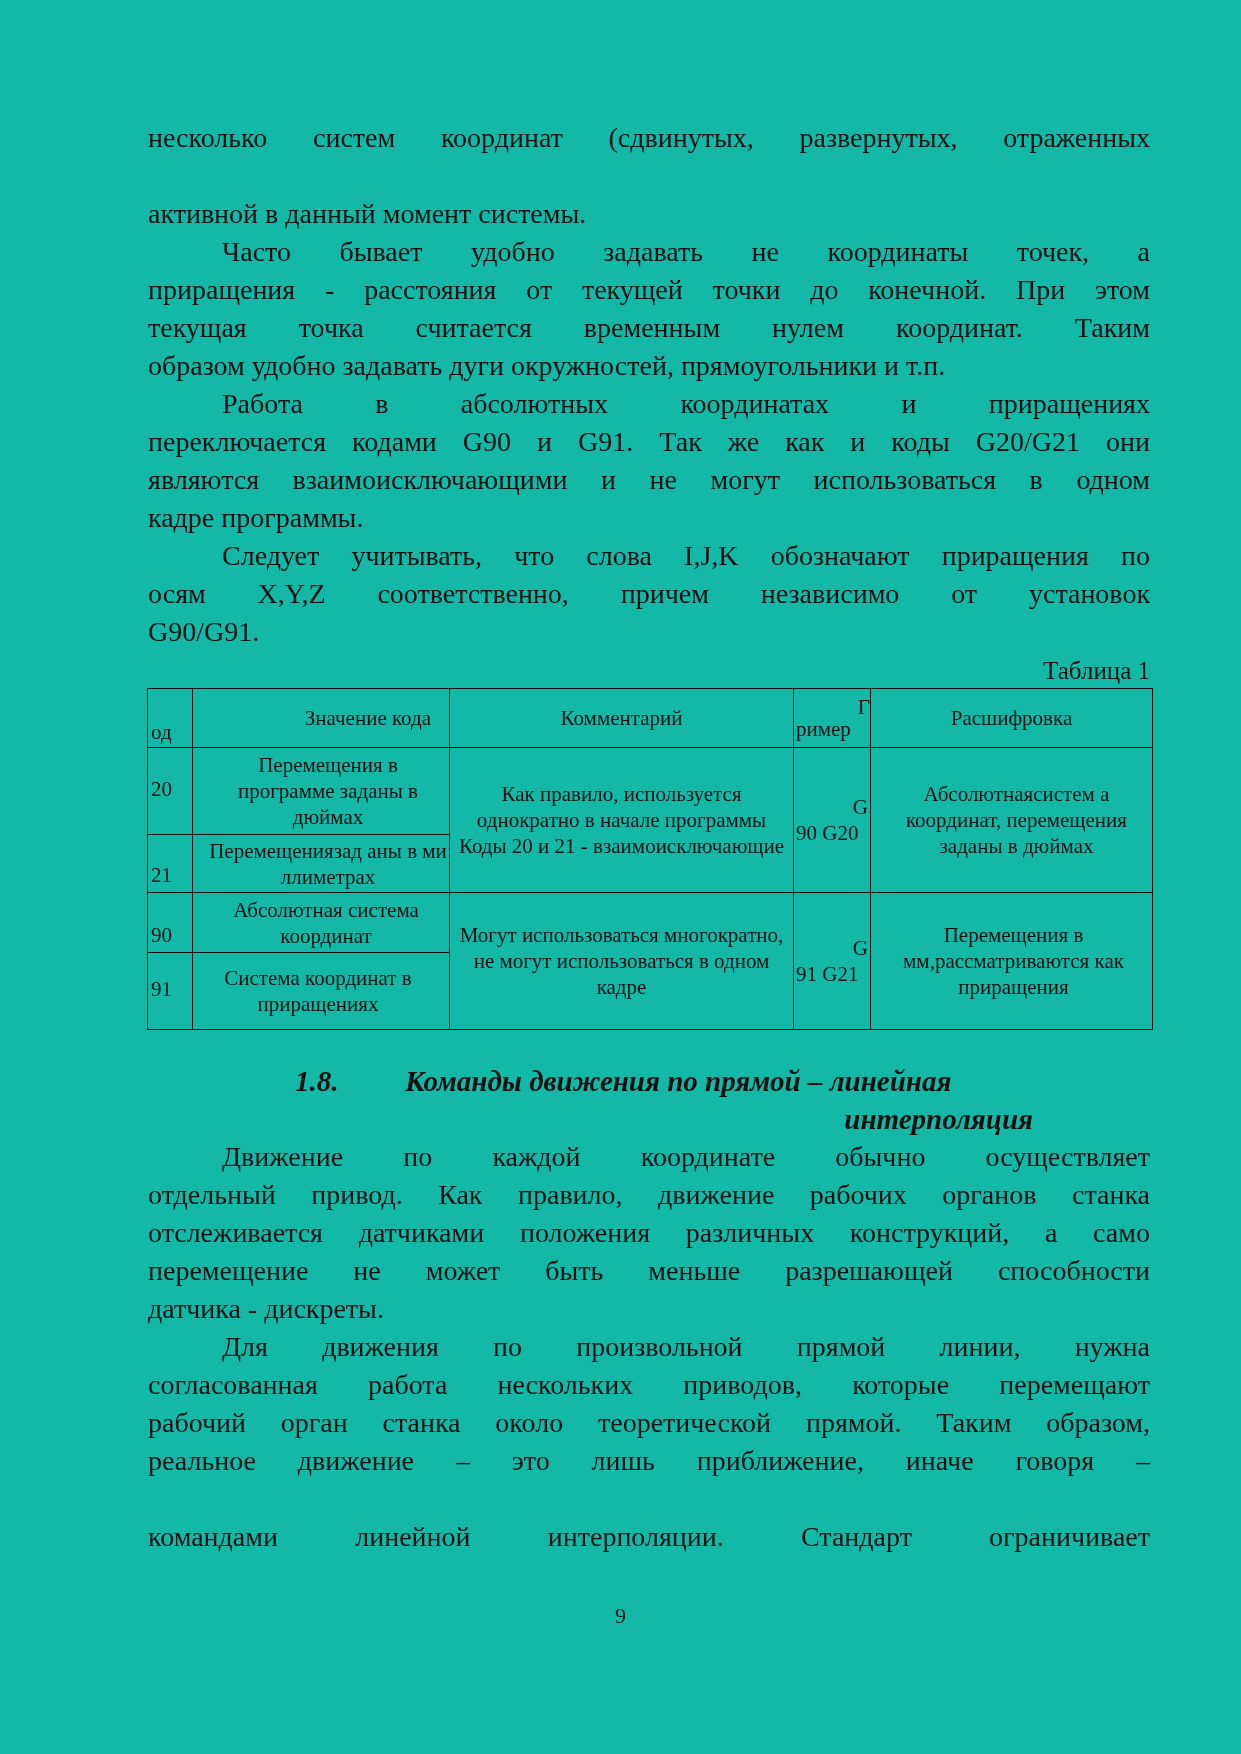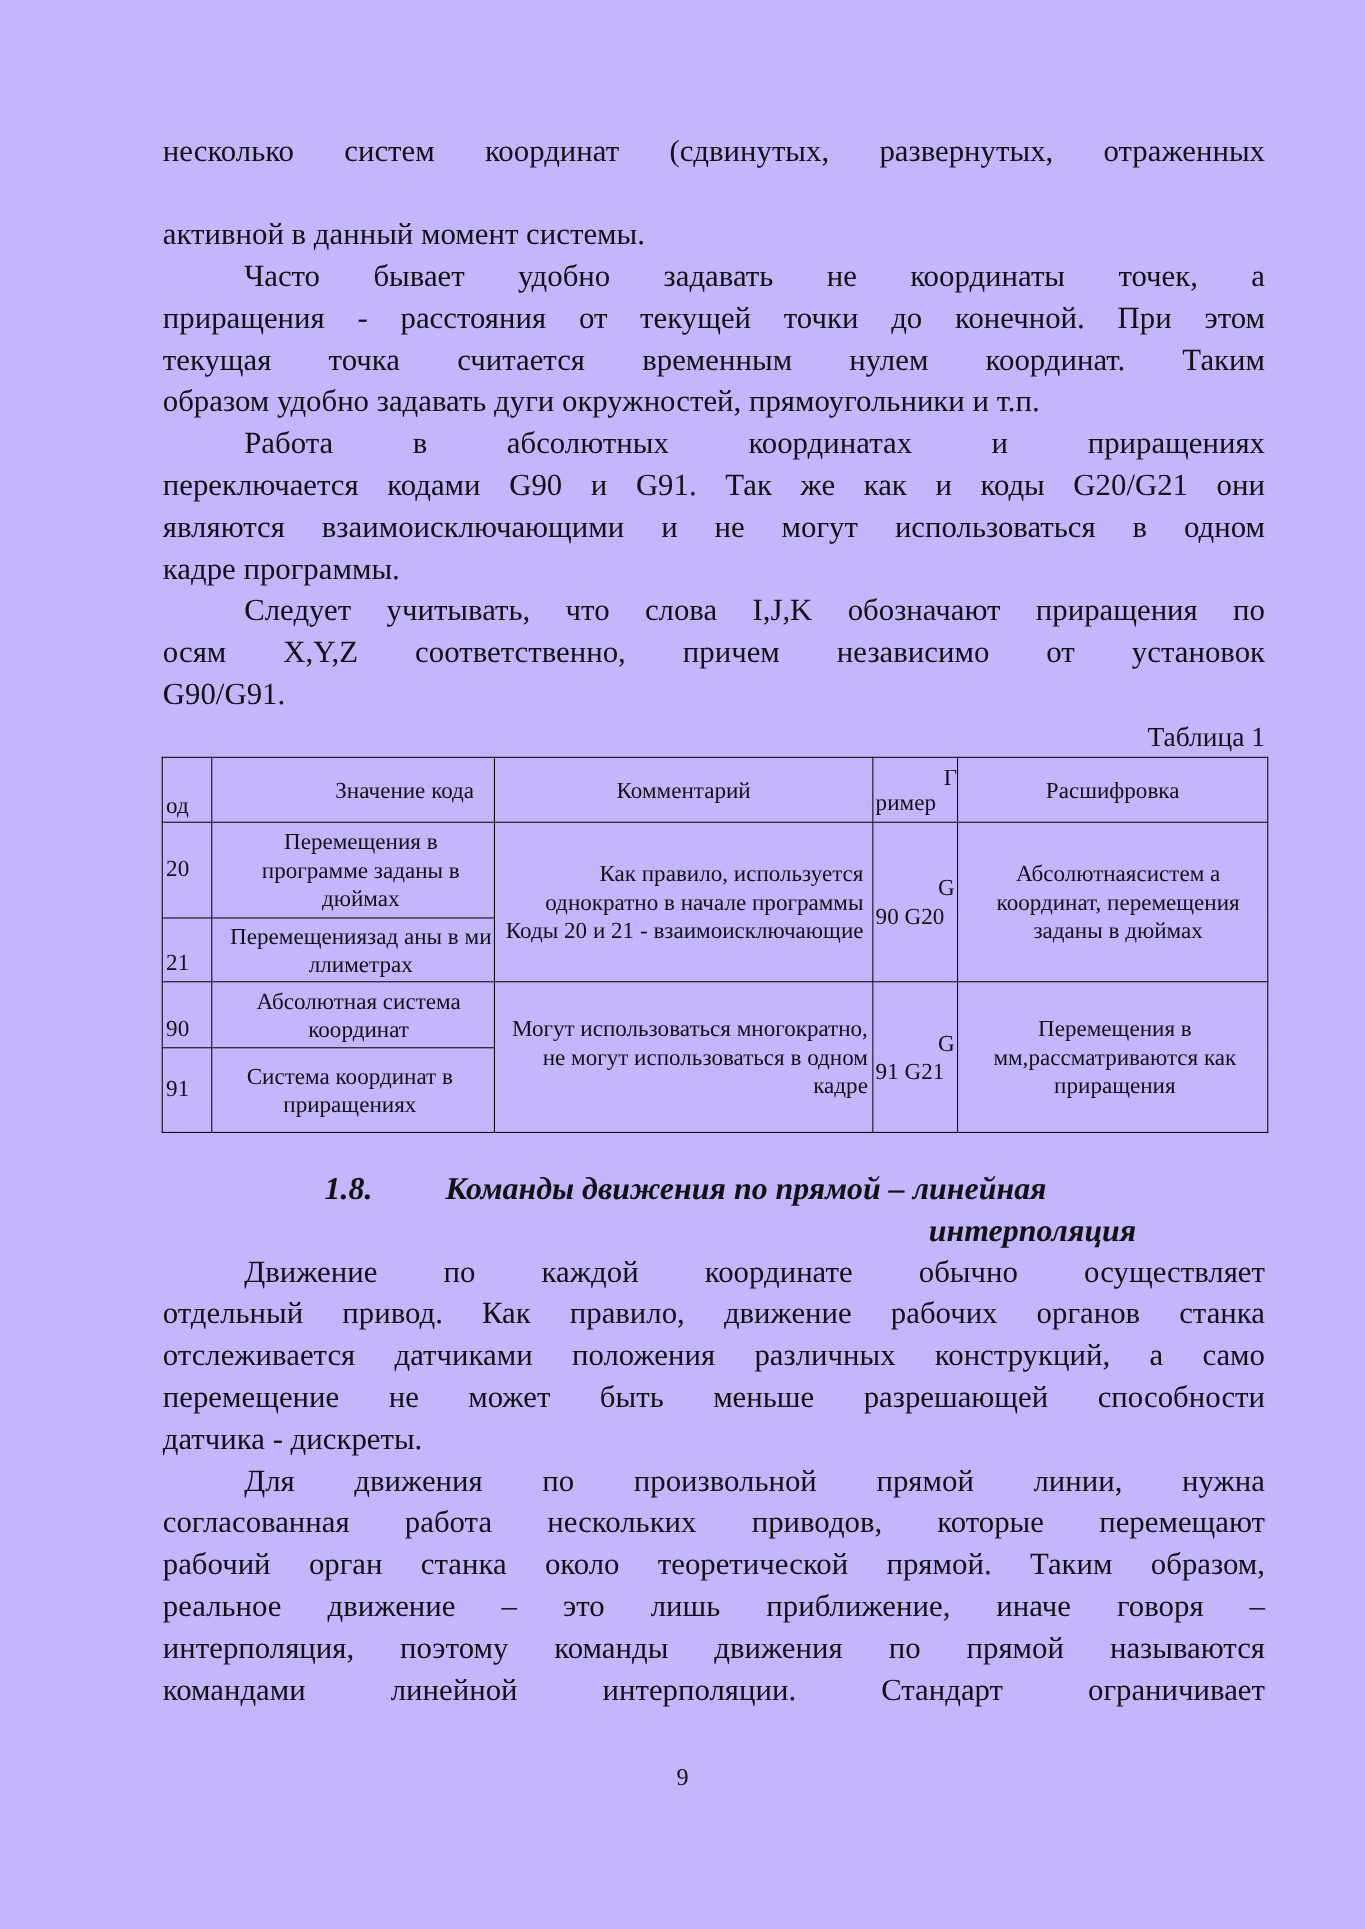--- a/index.html
+++ b/index.html
@@ -1,29 +1,29 @@
 <!DOCTYPE html>
 <html><head>
 <meta charset="utf-8">
 <style>
   html, body { margin:0; padding:0; background:#ffffff; }
   body { width:1241px; height:1754px; position:relative; overflow:hidden;
          font-family:"Liberation Serif", "DejaVu Serif", serif; color:#111; }
-  .page { position:absolute; left:0; top:0; width:1241px; height:1754px; background:#c4b5fd; }
+  .page { position:absolute; left:0; top:0; width:1241px; height:1754px; background:#14b8a6; }
   .line { position:absolute; left:148px; width:1002px; font-size:28px; line-height:38px;
           white-space:nowrap; text-align:justify; text-align-last:justify; }
   .line.last { text-align-last:left; }
   .line.indent { padding-left:74px; width:928px; }
   .caption { position:absolute; right:91px; top:656px; font-size:25px; line-height:30px; }
   table.codes { position:absolute; left:147px; top:688px; width:1005px; border-collapse:collapse;
                 font-size:21px; line-height:26px; table-layout:fixed; }
   table.codes td { border:1.5px solid #111; padding:0 3px; vertical-align:middle; overflow:hidden; }
   table.codes td.c-code { text-align:left; vertical-align:bottom; padding-bottom:4px; }
   table.codes td.c-mean { text-align:center; }
-  table.codes td.c-com  { text-align:right; }
+  table.codes td.c-com  { text-align:center; }
   table.codes td.c-ex   { text-align:left; padding:0 2px; }
   table.codes td.c-dec  { text-align:center; }
   table.codes th { font-weight:normal; border:1.5px solid #111; padding:0 3px; }
   .hdr-code { text-align:left; vertical-align:bottom; padding-bottom:2px !important; }
   .ex-top { display:block; text-align:right; }
   .heading { position:absolute; left:148px; width:1002px; font-weight:bold; font-style:italic;
              font-size:29px; line-height:38px; }
   .heading .num { position:absolute; left:148px; }
   .heading .title { position:absolute; left:260px; }
   .heading2 { position:absolute; left:148px; width:1002px; text-align:right; font-weight:bold;
@@ -114,17 +114,16 @@
   <div class="line indent" style="top:1138px">Движение по каждой координате обычно осуществляет</div>
   <div class="line" style="top:1176px">отдельный привод. Как правило, движение рабочих органов станка</div>
   <div class="line" style="top:1214px">отслеживается датчиками положения различных конструкций, а само</div>
   <div class="line" style="top:1252px">перемещение не может быть меньше разрешающей способности</div>
   <div class="line last" style="top:1290px">датчика - дискреты.</div>
 
   <div class="line indent" style="top:1328px">Для движения по произвольной прямой линии, нужна</div>
   <div class="line" style="top:1366px">согласованная работа нескольких приводов, которые перемещают</div>
   <div class="line" style="top:1404px">рабочий орган станка около теоретической прямой. Таким образом,</div>
   <div class="line" style="top:1442px">реальное движение – это лишь приближение, иначе говоря –</div>
-  <div class="line" style="top:1480px">интерполяция, поэтому команды движения по прямой называются</div>
   <div class="line" style="top:1518px">командами линейной интерполяции. Стандарт ограничивает</div>
 
   <div class="pagenum">9</div>
 </div>
 
 </body></html>

